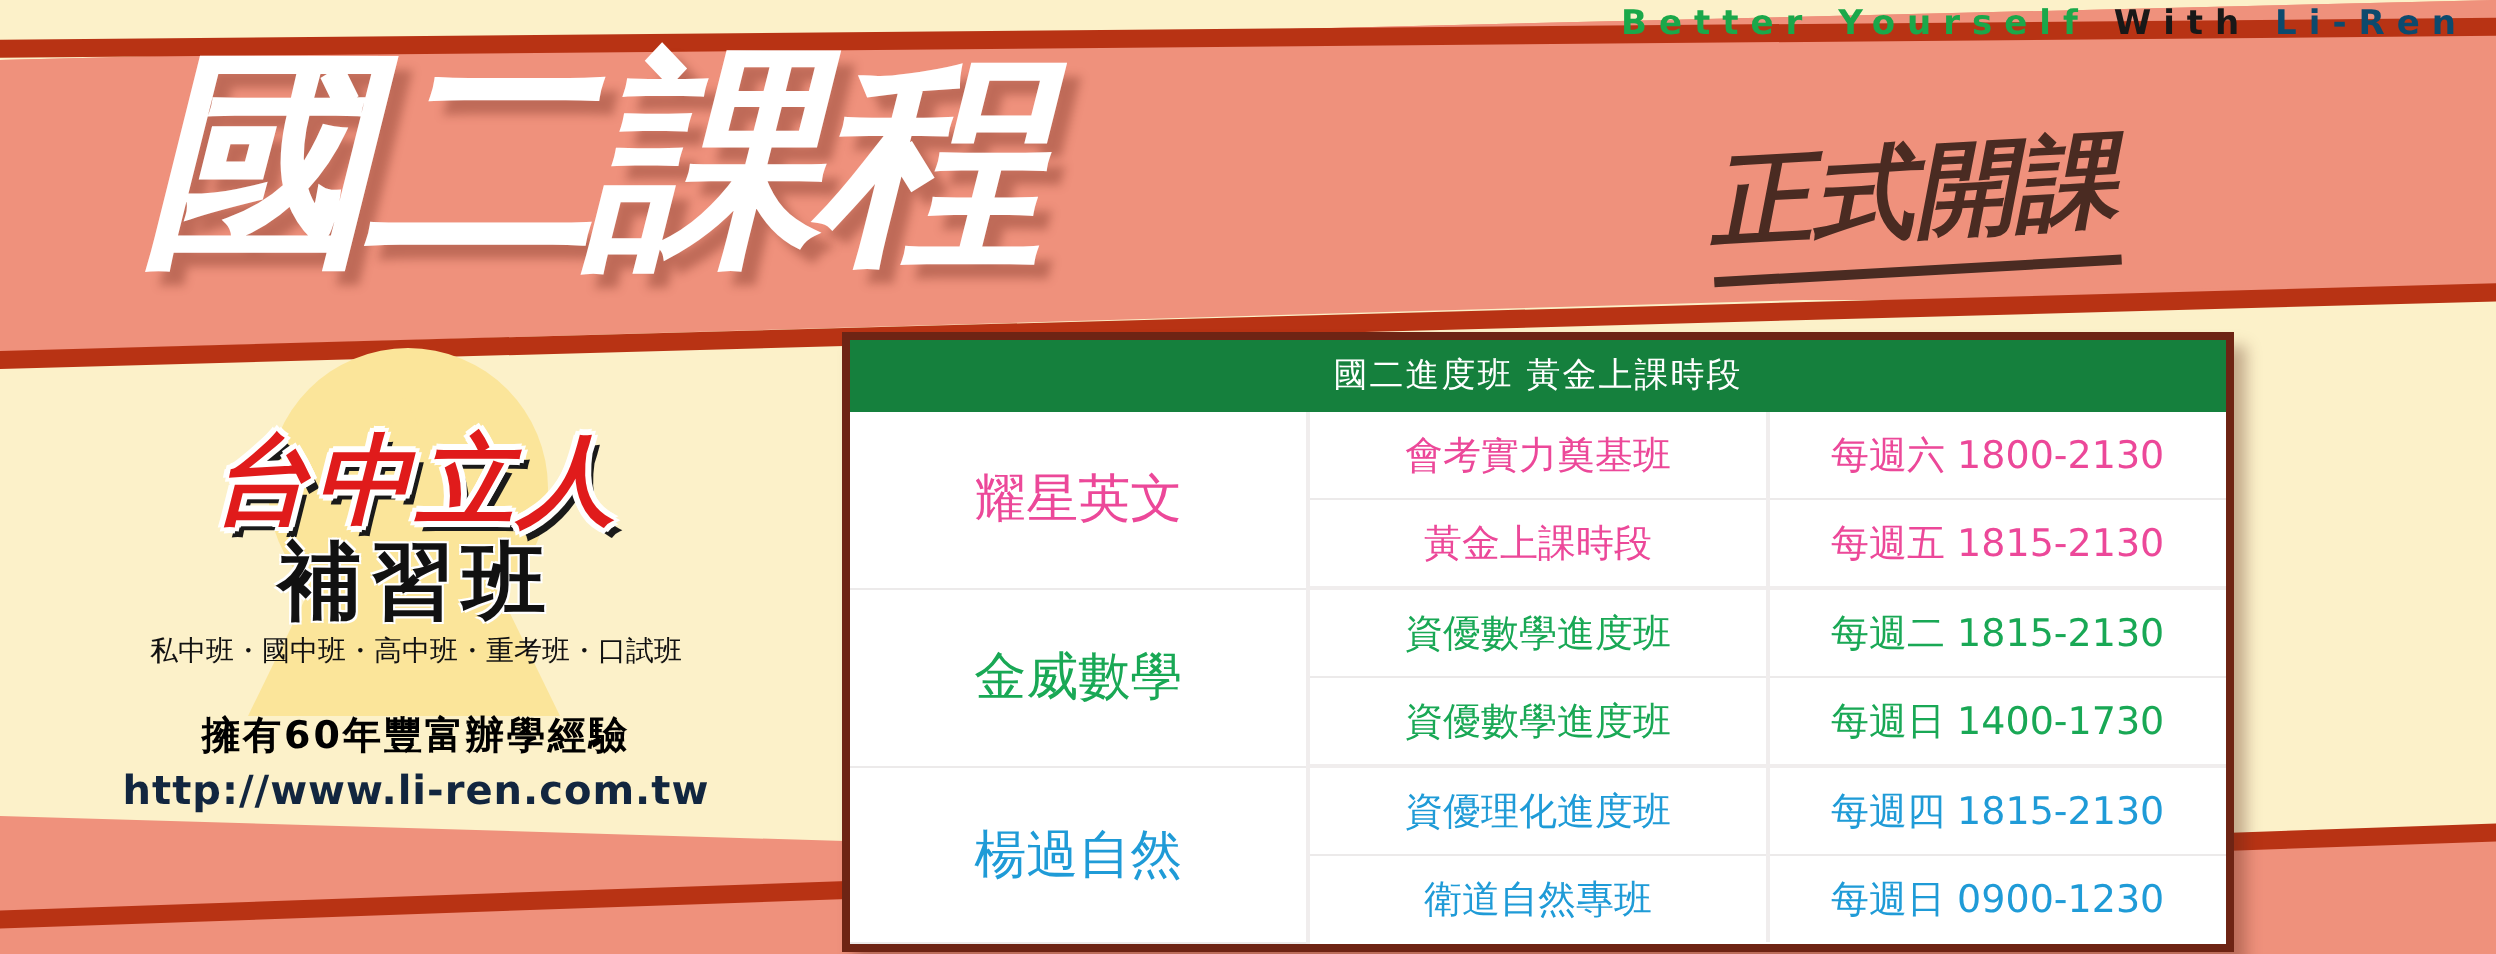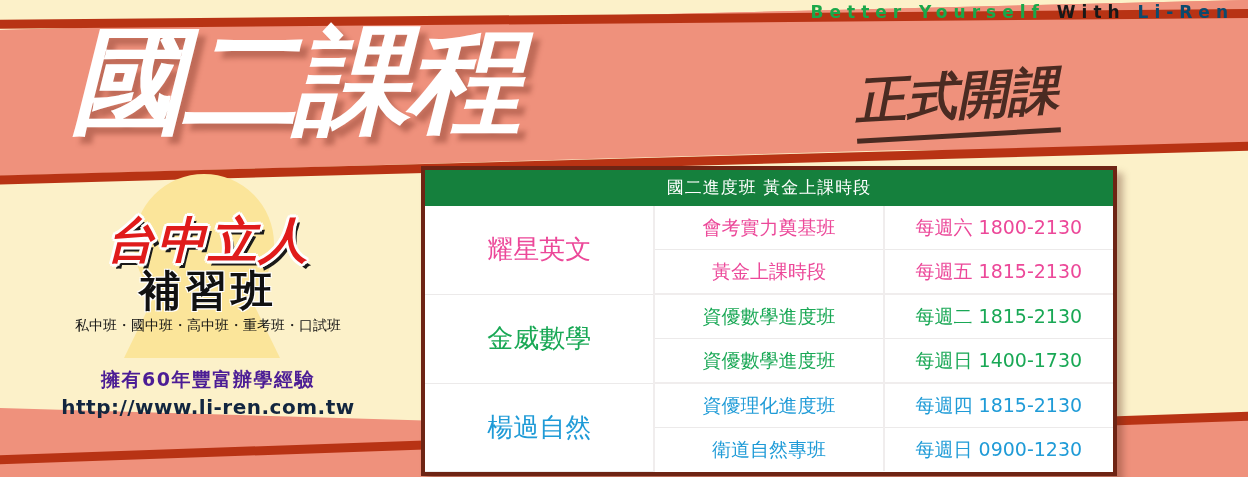--- a/index.html
+++ b/index.html
@@ -198,23 +198,23 @@
     letter-spacing: 0px;
     margin-top: 3px;
     white-space: nowrap;
     z-index: 2;
   }
   #logo-exp {
     position: relative;
     font-family: "DejaVu Sans", "Liberation Sans", sans-serif;
     font-size: 19px;
     font-weight: bold;
-    color: #4c1d95;
+    color: #000000;
     letter-spacing: 1.5px;
-    margin-top: 32px;
+    margin-top: 20px;
     white-space: nowrap;
     z-index: 2;
   }
   #logo-url {
     position: relative;
     font-family: "DejaVu Sans", "Liberation Sans", sans-serif;
     font-size: 20px;
     font-weight: bold;
     color: #12263f;
     letter-spacing: 0.5px;

